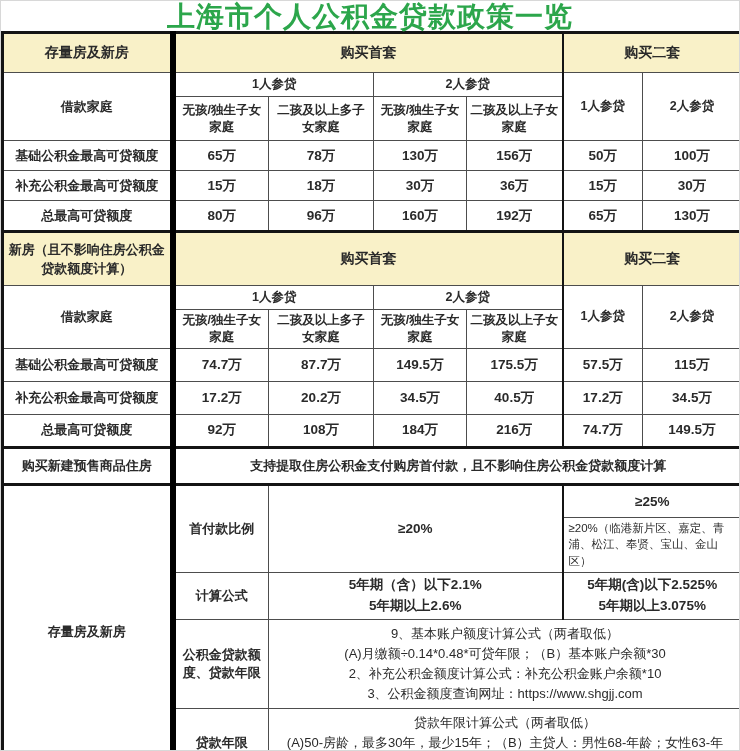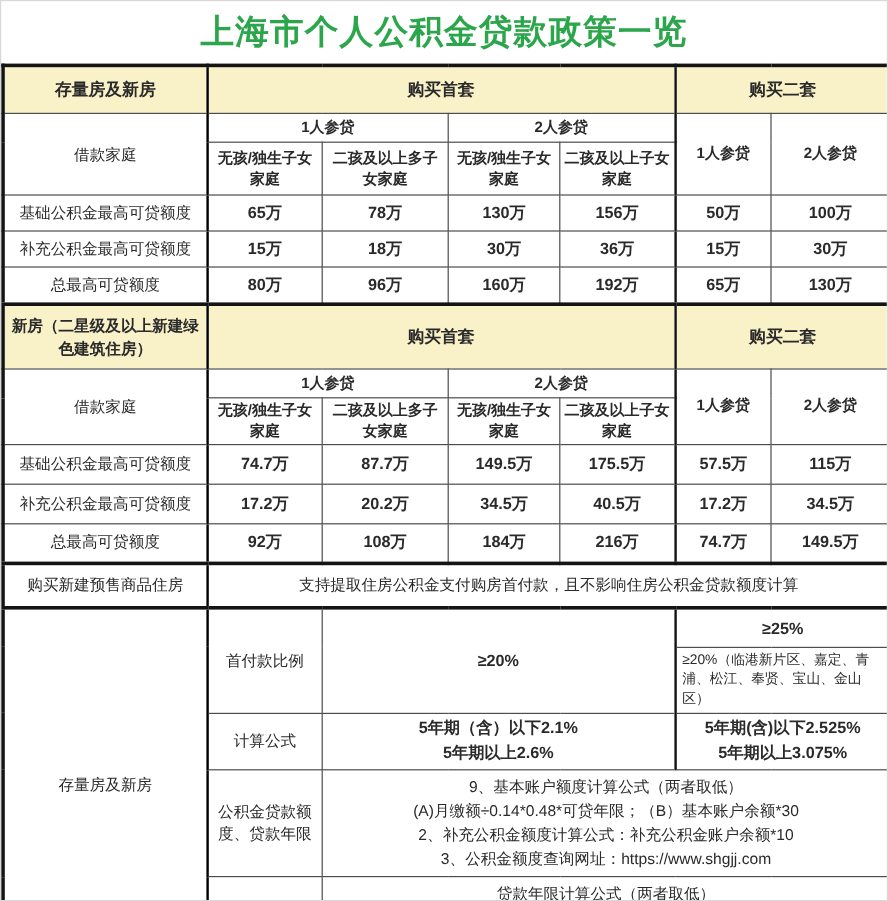--- a/index.html
+++ b/index.html
@@ -10,23 +10,23 @@
     color: #2a2a2a;
   }
   .page {
     width: 740px;
     height: 751px;
     border: 1px solid #d8d8d8;
     background: #fff;
     overflow: hidden;
   }
   .title-band {
-    height: 52px;
+    height: 30px;
     display: flex;
-    align-items: center;
+    align-items: flex-end;
     justify-content: center;
   }
   .page-title {
     color: #2ca64b;
     font-size: 28px;
     font-weight: 800;
     letter-spacing: 1px;
     line-height: 1;
   }
   table.policy {
@@ -37,27 +37,27 @@
   }
   td {
     border: 1px solid #4d4d4d;
     text-align: center;
     vertical-align: middle;
     font-size: 13px;
     padding: 2px 3px;
     overflow: hidden;
   }
   td.yellow { background: #f9f1c8; font-weight: 700; font-size: 14px; }
-  td.lab    { font-weight: 400; }
+  td.lab    { font-weight: 700; }
   td.sub    { font-weight: 700; font-size: 12.5px; line-height: 1.35; }
   td.val    { font-weight: 700; font-size: 13.5px; }
   td.small2 { font-size: 11.5px; line-height: 1.45; padding: 2px 5px; }
   td.lefty  { text-align: left; padding: 4px 8px; }
   .line { line-height: 1.55; text-align: center; }
-  .vt1 { border-left: 2px solid #000000; }
+  .vt1 { border-left: 6px solid #000000; }
   .vt2 { border-left: 2px solid #141414; }
   .tkt td, td.tkt { border-top: 3px solid #141414; }
 </style>
 </head>
 <body>
 
 <div class="page">
 
   <div class="title-band">
     <div class="page-title">上海市个人公积金贷款政策一览</div>
@@ -115,21 +115,21 @@
         <td class="lab">总最高可贷额度</td>
         <td class="val vt1">80万</td>
         <td class="val">96万</td>
         <td class="val">160万</td>
         <td class="val">192万</td>
         <td class="val vt2">65万</td>
         <td class="val">130万</td>
       </tr>
 
       <tr style="height:54px" class="tkt">
-        <td class="yellow tkt" style="font-size:13px;line-height:1.5">新房（二星级及以上新建绿色建筑住房）</td>
+        <td class="yellow tkt" style="font-size:13px;line-height:1.5">新房（且不影响住房公积金贷款额度计算）</td>
         <td class="yellow tkt vt1" colspan="4">购买首套</td>
         <td class="yellow tkt vt2" colspan="2">购买二套</td>
       </tr>
       <tr style="height:24px">
         <td class="lab" rowspan="2">借款家庭</td>
         <td class="sub vt1" colspan="2">1人参贷</td>
         <td class="sub" colspan="2">2人参贷</td>
         <td class="sub vt2" rowspan="2">1人参贷</td>
         <td class="sub" rowspan="2">2人参贷</td>
       </tr>

